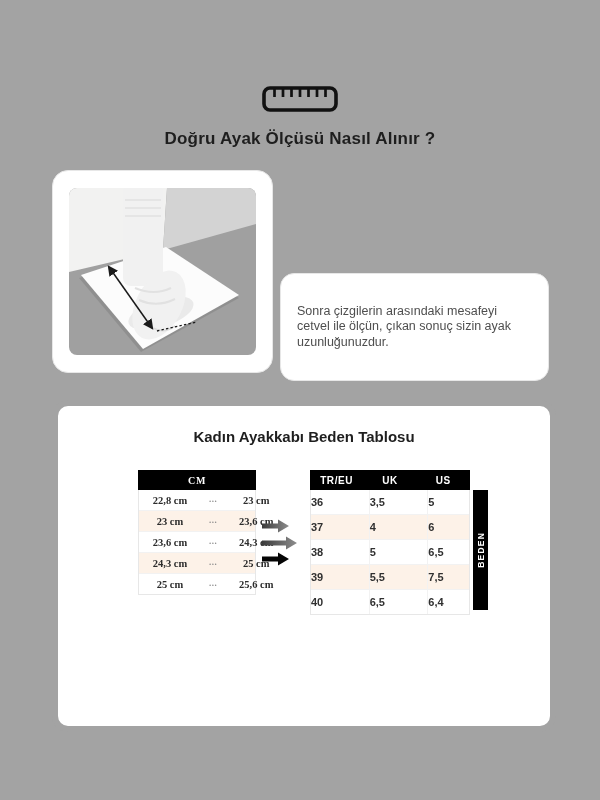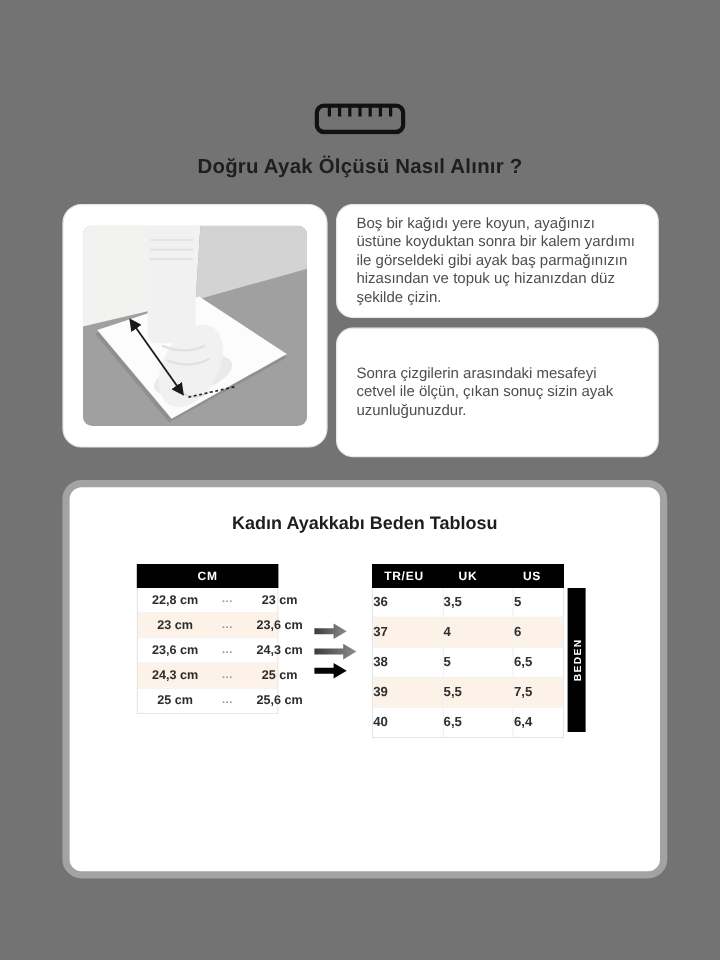--- a/index.html
+++ b/index.html
@@ -1,17 +1,17 @@
 <!DOCTYPE html>
 <html><head>
 <meta charset="utf-8">
 <style>
   html,body { margin:0; padding:0; background:#ffffff; }
   body { width:600px; height:800px; font-family:"Liberation Sans", sans-serif; -webkit-font-smoothing:antialiased; }
-  .page { position:relative; width:600px; height:800px; background:#737373; overflow:hidden; }
+  .page { position:relative; width:600px; height:800px; background:#a3a3a3; overflow:hidden; }
 
   
   .ruler-wrap { position:absolute; top:86px; left:0; width:600px; display:flex; justify-content:center; }
 
   
   .page-title { position:absolute; top:129px; left:0; width:600px; text-align:center;
     font-size:17px; font-weight:bold; color:#1e1e1e; letter-spacing:.2px; }
 
   
   .measure-section { position:absolute; left:52px; top:170px; width:496px; height:211px; }
@@ -31,21 +31,21 @@
     font-size:15px; font-weight:bold; color:#1e1e1e; }
 
   .t-head { height:20px; background:#000; color:#fff; font-size:10px; font-weight:bold;
     letter-spacing:.6px; display:flex; align-items:center; justify-content:center; }
   .t-body { border:1px solid #e7e7e7; border-top:none; background:#fff; }
   .t-row { display:flex; align-items:center; background:#fff;gap:17px; }
   .t-row + .t-row { border-top:1px solid #f2f2f2; }
   .t-row.alt { background:#fdf2e8; }
 
   
-  .cm-table { position:absolute; left:56px; top:64px; width:118px; }
+  .cm-table { position:absolute; left:80px; top:64px; width:118px;font-family:Liberation Serif, serif; }
   .cm-table .t-row { height:20px; justify-content:space-between; padding:0 9px;
     font-size:10.5px; font-weight:bold; color:#2c2c2c; }
   .cm-table .val { min-width:44px; text-align:center; }
   .cm-table .dots { color:#8f8f8f; font-size:9px; letter-spacing:.5px; transform:translateY(-1px); }
 
   
   .arrows { position:absolute; left:202px; top:111px; }
 
   
   .size-table { position:absolute; left:252px; top:64px; width:160px; }
@@ -119,23 +119,20 @@
           </g>
           <path d="M84,140 Q95,146 106,138" stroke="#dcdcdc" stroke-width="1.6" fill="none"></path>
 
           <line x1="40" y1="79" x2="83" y2="140" stroke="#1a1a1a" stroke-width="1.5" marker-start="url(#ah)" marker-end="url(#ah)"></line>
 
           <line x1="88" y1="143" x2="128" y2="134" stroke="#1a1a1a" stroke-width="1.3" stroke-dasharray="2.4,2.2"></line>
         </svg>
       </div>
     </div>
 
-    <div class="text-box first">
-      <p>Boş bir kağıdı yere koyun, ayağınızı üstüne koyduktan sonra bir kalem yardımı ile görseldeki gibi ayak baş parmağınızın hizasından ve topuk uç hizanızdan düz şekilde çizin.</p>
-    </div>
     <div class="text-box second">
       <p>Sonra çizgilerin arasındaki mesafeyi cetvel ile ölçün, çıkan sonuç sizin ayak uzunluğunuzdur.</p>
     </div>
   </div>
 
   <div class="size-card">
     <h2>Kadın Ayakkabı Beden Tablosu</h2>
 
     <div class="cm-table">
       <div class="t-head">CM</div>

